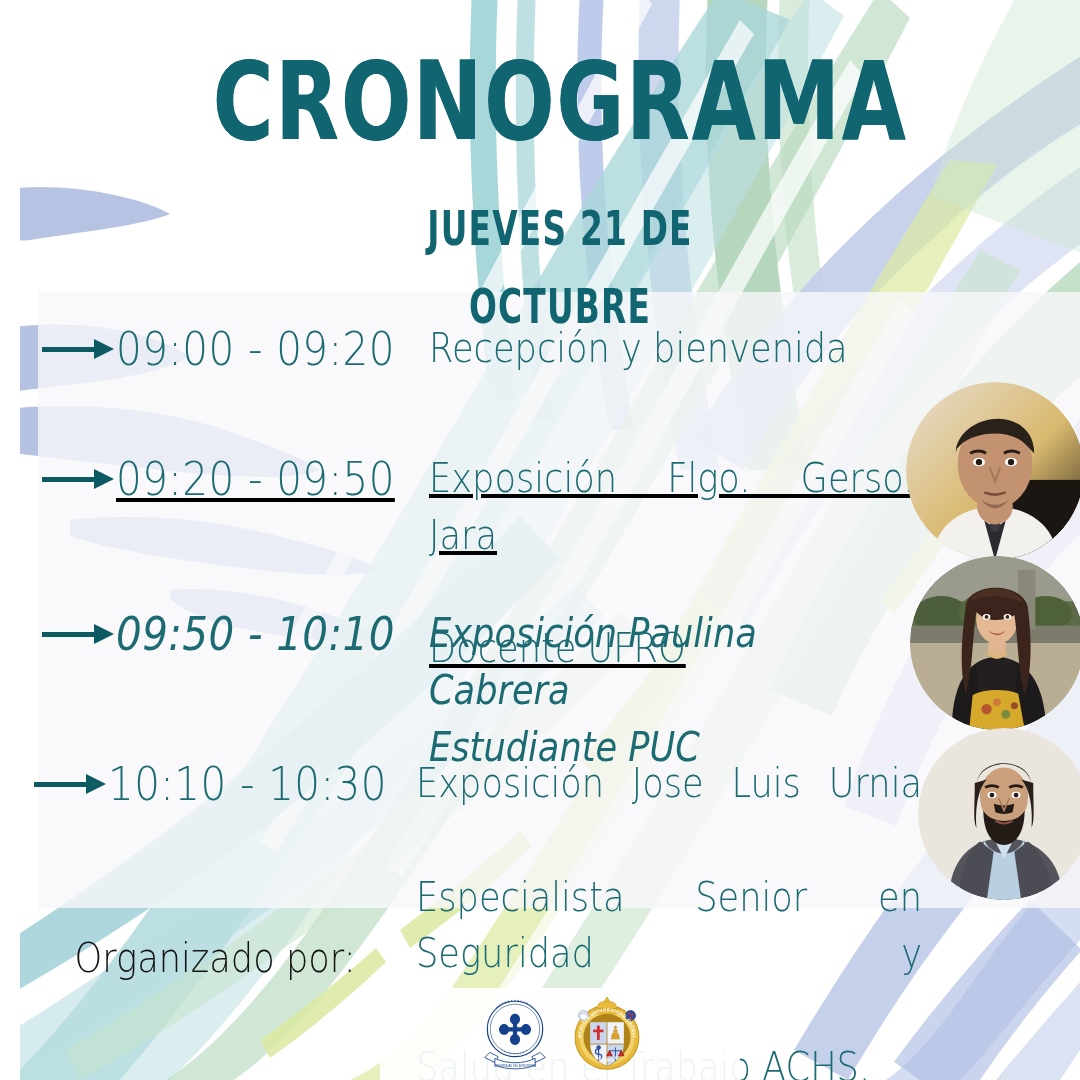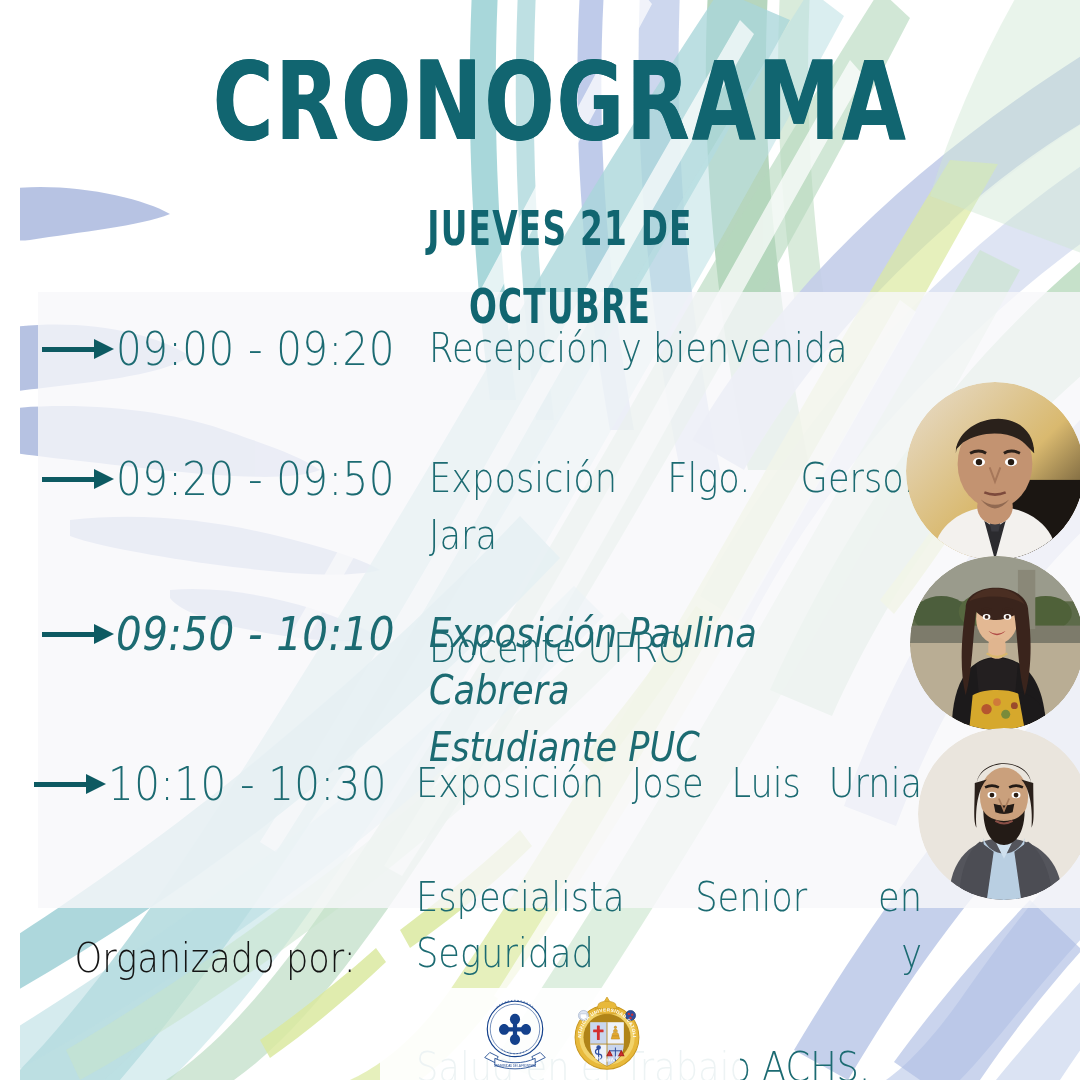--- a/index.html
+++ b/index.html
@@ -123,21 +123,21 @@
     content:"";
     display:inline-block;
     width:100%;
   }
 
   
   #row-1{left:22px;top:20px;}
   #row-1 .time{width:305px;}
   #row-1 .desc{width:480px;margin-left:8px;}
 
-  #row-2{left:22px;top:150px;}
+  #row-2{left:22px;top:150px;text-decoration:underline;}
   #row-2 .time{width:305px;}
   #row-2 .desc{width:565px;margin-left:8px;}
 
   #row-3{left:22px;top:305px;font-style:italic;}
   #row-3 .time{width:305px;}
   #row-3 .desc{width:520px;margin-left:8px;}
 
   #row-4{left:14px;top:455px;}
   #row-4 .time{width:300px;}
   #row-4 .desc{width:575px;margin-left:8px;}

